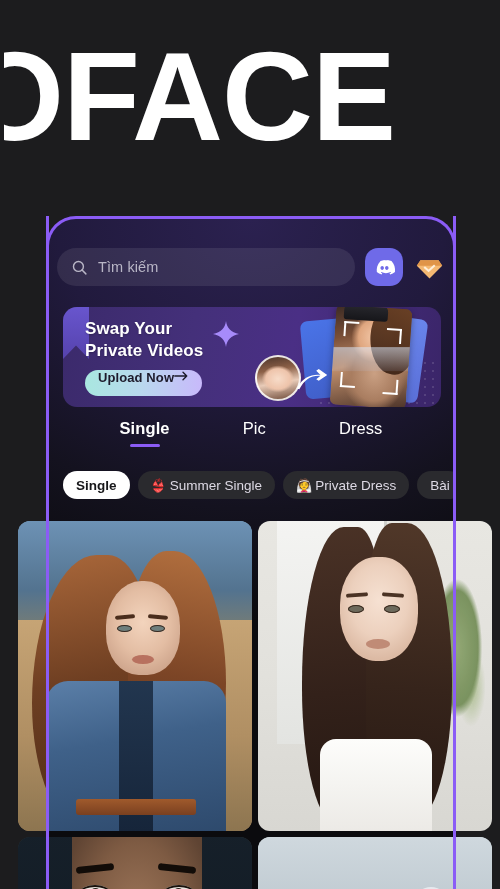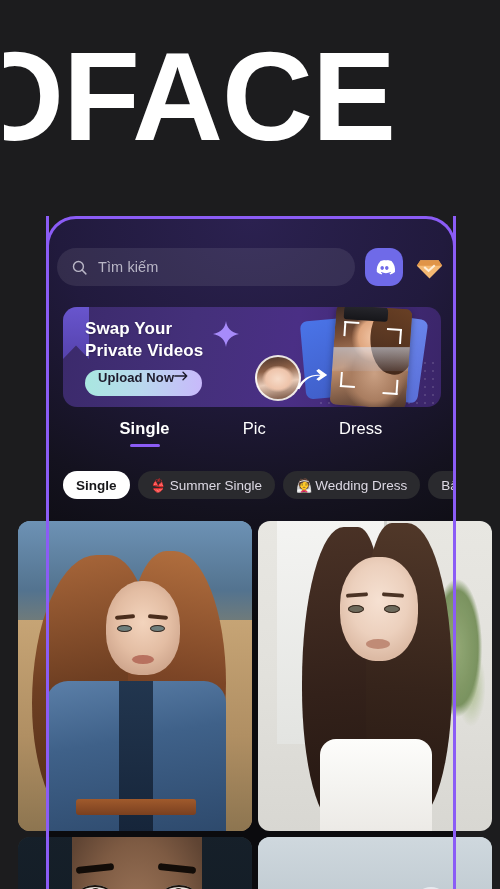--- a/index.html
+++ b/index.html
@@ -618,21 +618,21 @@
       <div class="chips">
         <div class="chip active">
           <span>Single</span>
         </div>
         <div class="chip">
           <span class="chip-emoji">👙</span>
           <span>Summer Single</span>
         </div>
         <div class="chip">
           <span class="chip-emoji">👰</span>
-          <span>Wedding Dress</span>
+          <span>Private Dress</span>
         </div>
         <div class="chip">
           <span>Bài</span>
         </div>
       </div>
 
     </div>
   </div>
 
   <div class="grid" style="left:18px; top:521px;">

